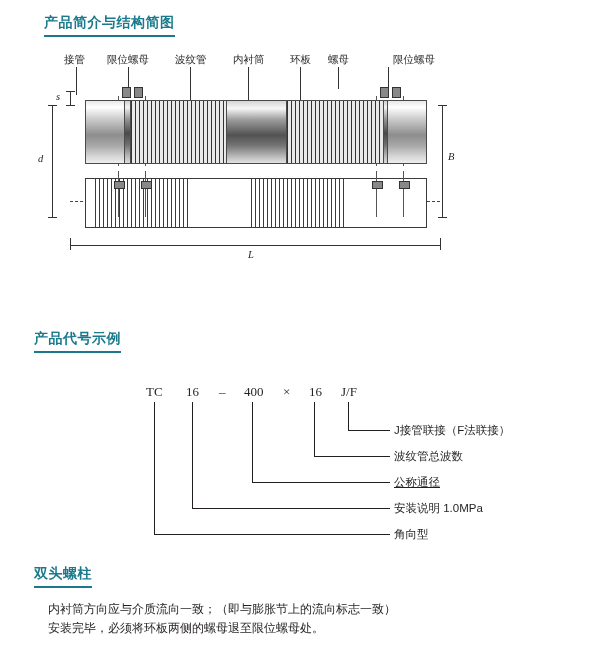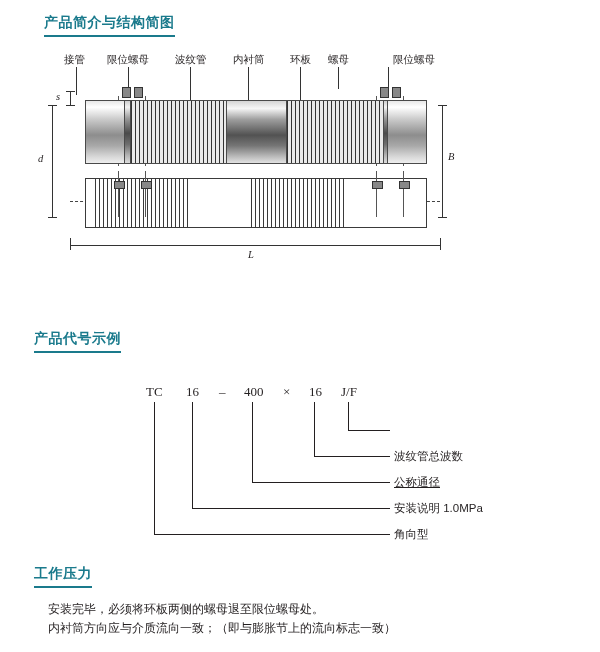--- a/index.html
+++ b/index.html
@@ -273,39 +273,40 @@
   <div class="code-token" style="left:70px;  top:6px;">TC</div>
   <div class="code-token" style="left:110px; top:6px;">16</div>
   <div class="code-token" style="left:143px; top:6px;">–</div>
   <div class="code-token" style="left:168px; top:6px;">400</div>
   <div class="code-token" style="left:207px; top:6px;">×</div>
   <div class="code-token" style="left:233px; top:6px;">16</div>
   <div class="code-token" style="left:265px; top:6px;">J/F</div>
 
   <div class="tick" style="left:272px; top:24px; height:28px;"></div>
   <div class="run" style="left:272px; top:52px; width:42px;"></div>
+  <div class="code-desc" style="left:318px; top:45px;">J接管联接（F法联接）</div>
 
   <div class="tick" style="left:238px; top:24px; height:54px;"></div>
   <div class="run" style="left:238px; top:78px; width:76px;"></div>
   <div class="code-desc" style="left:318px; top:71px;">波纹管总波数</div>
 
   <div class="tick" style="left:176px; top:24px; height:80px;"></div>
   <div class="run" style="left:176px; top:104px; width:138px;"></div>
   <div class="code-desc" style="left:318px; top:97px;text-decoration:underline;">公称通径</div>
 
   <div class="tick" style="left:116px; top:24px; height:106px;"></div>
   <div class="run" style="left:116px; top:130px; width:198px;"></div>
   <div class="code-desc" style="left:318px; top:123px;">安装说明 1.0MPa</div>
 
   <div class="tick" style="left:78px; top:24px; height:132px;"></div>
   <div class="run" style="left:78px; top:156px; width:236px;"></div>
   <div class="code-desc" style="left:318px; top:149px;">角向型</div>
 </div>
 
 <div class="section-title" style="left:34px; top:565px;">
-  <span>工作压力</span>
+  <span>双头螺柱</span>
   <span class="underline"></span>
 </div>
 
 <div id="install-notes">
+  <p>内衬筒方向应与介质流向一致；（即与膨胀节上的流向标志一致）</p>
   <p>安装完毕，必须将环板两侧的螺母退至限位螺母处。</p>
-  <p>内衬筒方向应与介质流向一致；（即与膨胀节上的流向标志一致）</p>
 </div>
 
 </body></html>

